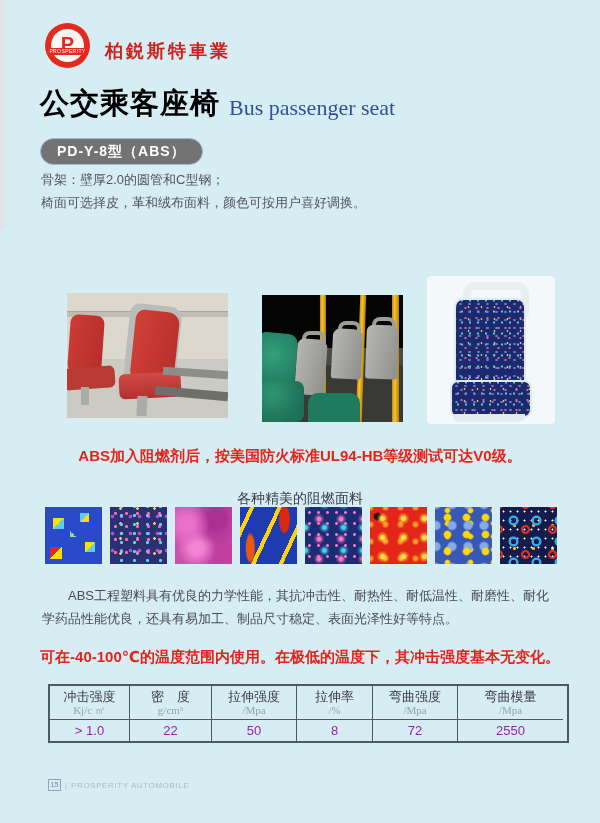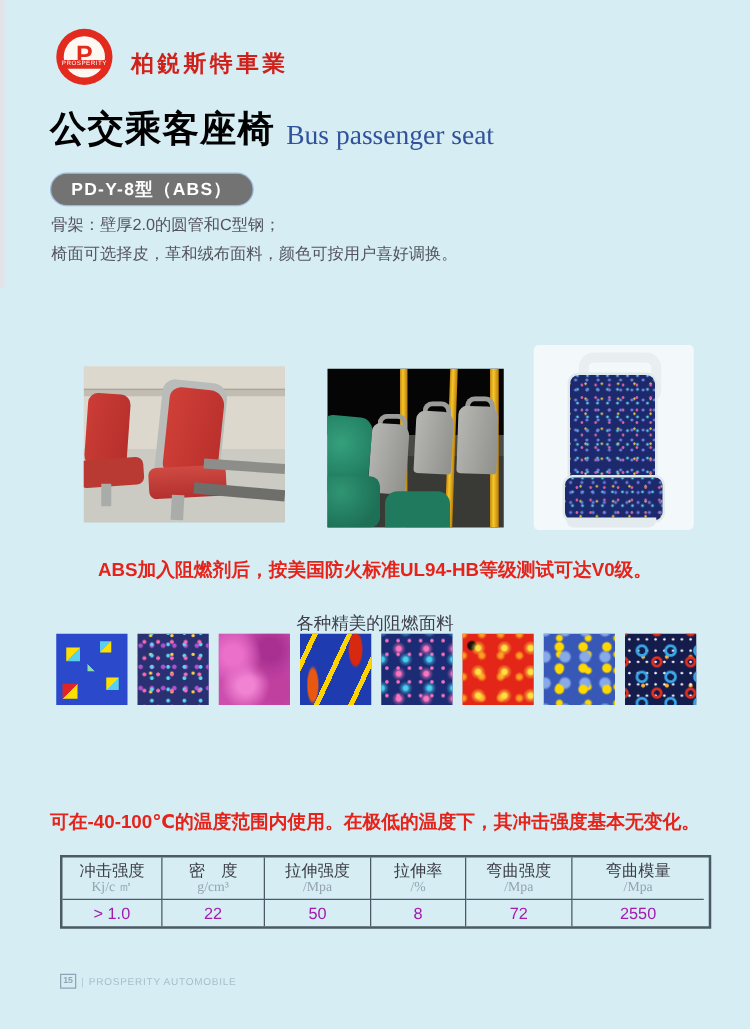--- a/index.html
+++ b/index.html
@@ -213,20 +213,21 @@
     <div class="sw sw1"></div>
     <div class="sw sw2"></div>
     <div class="sw sw3"></div>
     <div class="sw sw4"></div>
     <div class="sw sw5"></div>
     <div class="sw sw6"></div>
     <div class="sw sw7"></div>
     <div class="sw sw8"></div>
   </div>
 
+  <div class="para">ABS工程塑料具有优良的力学性能，其抗冲击性、耐热性、耐低温性、耐磨性、耐化学药品性能优良，还具有易加工、制品尺寸稳定、表面光泽性好等特点。</div>
 
   <div class="hl hl2">可在-40-100℃的温度范围内使用。在极低的温度下，其冲击强度基本无变化。</div>
 
   <div class="mtable">
     <div class="mcell mhead">
       <div class="th-label">冲击强度</div>
       <div class="th-unit">Kj/c ㎡</div>
     </div>
     <div class="mcell mhead">
       <div class="th-label">密　度</div>

